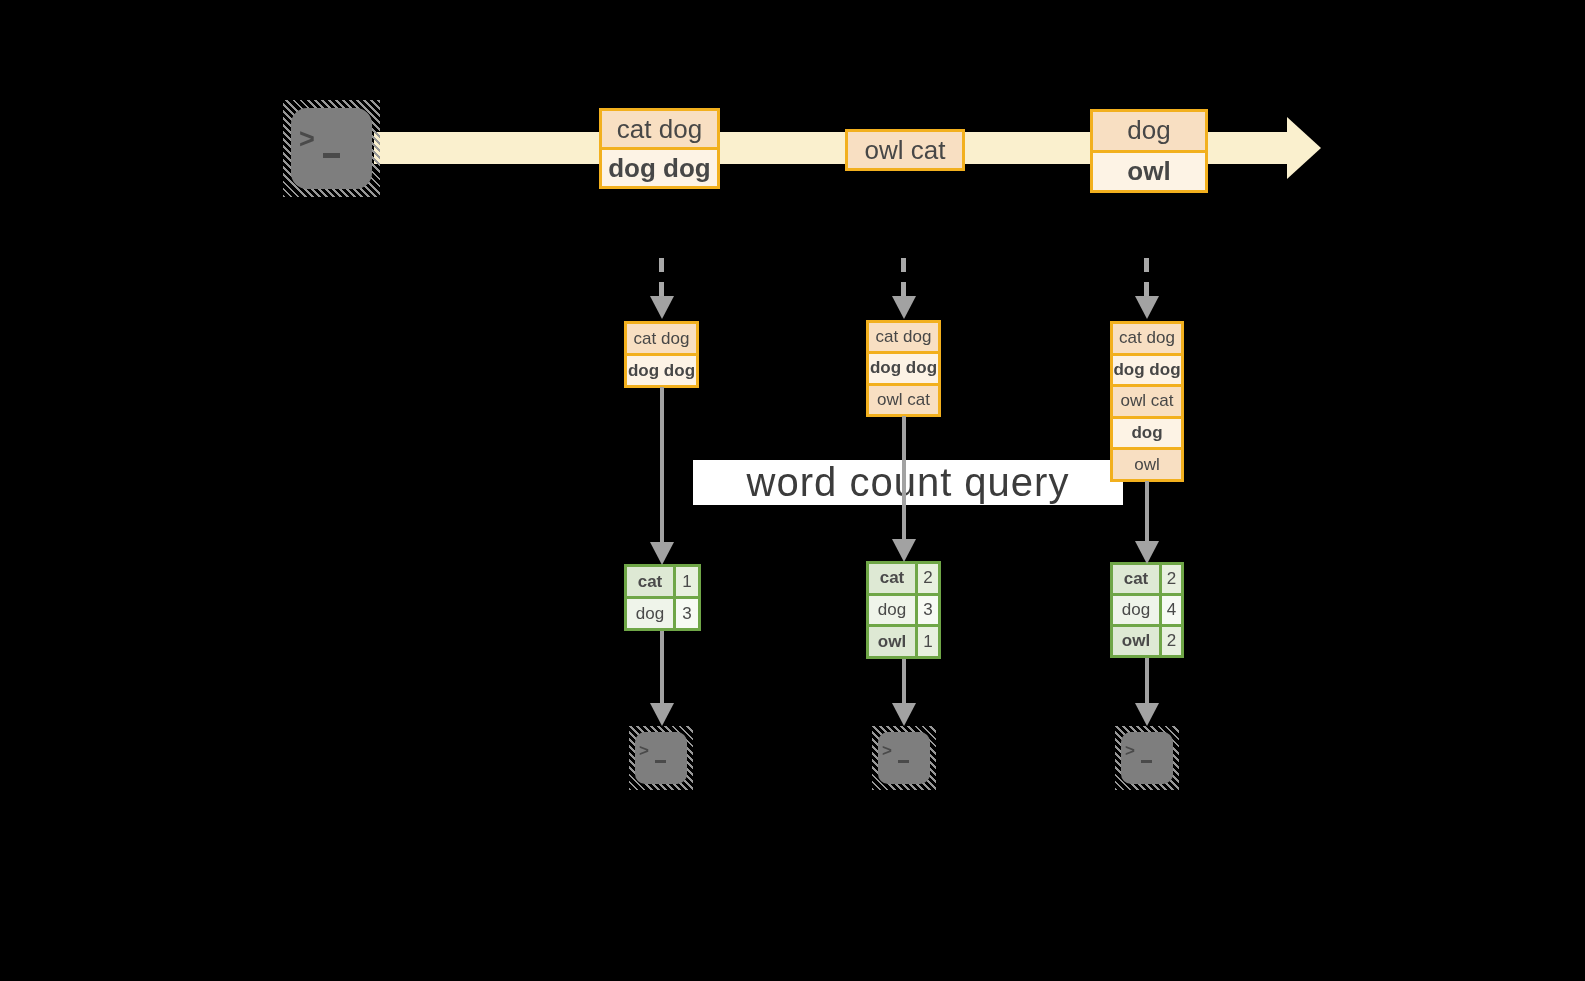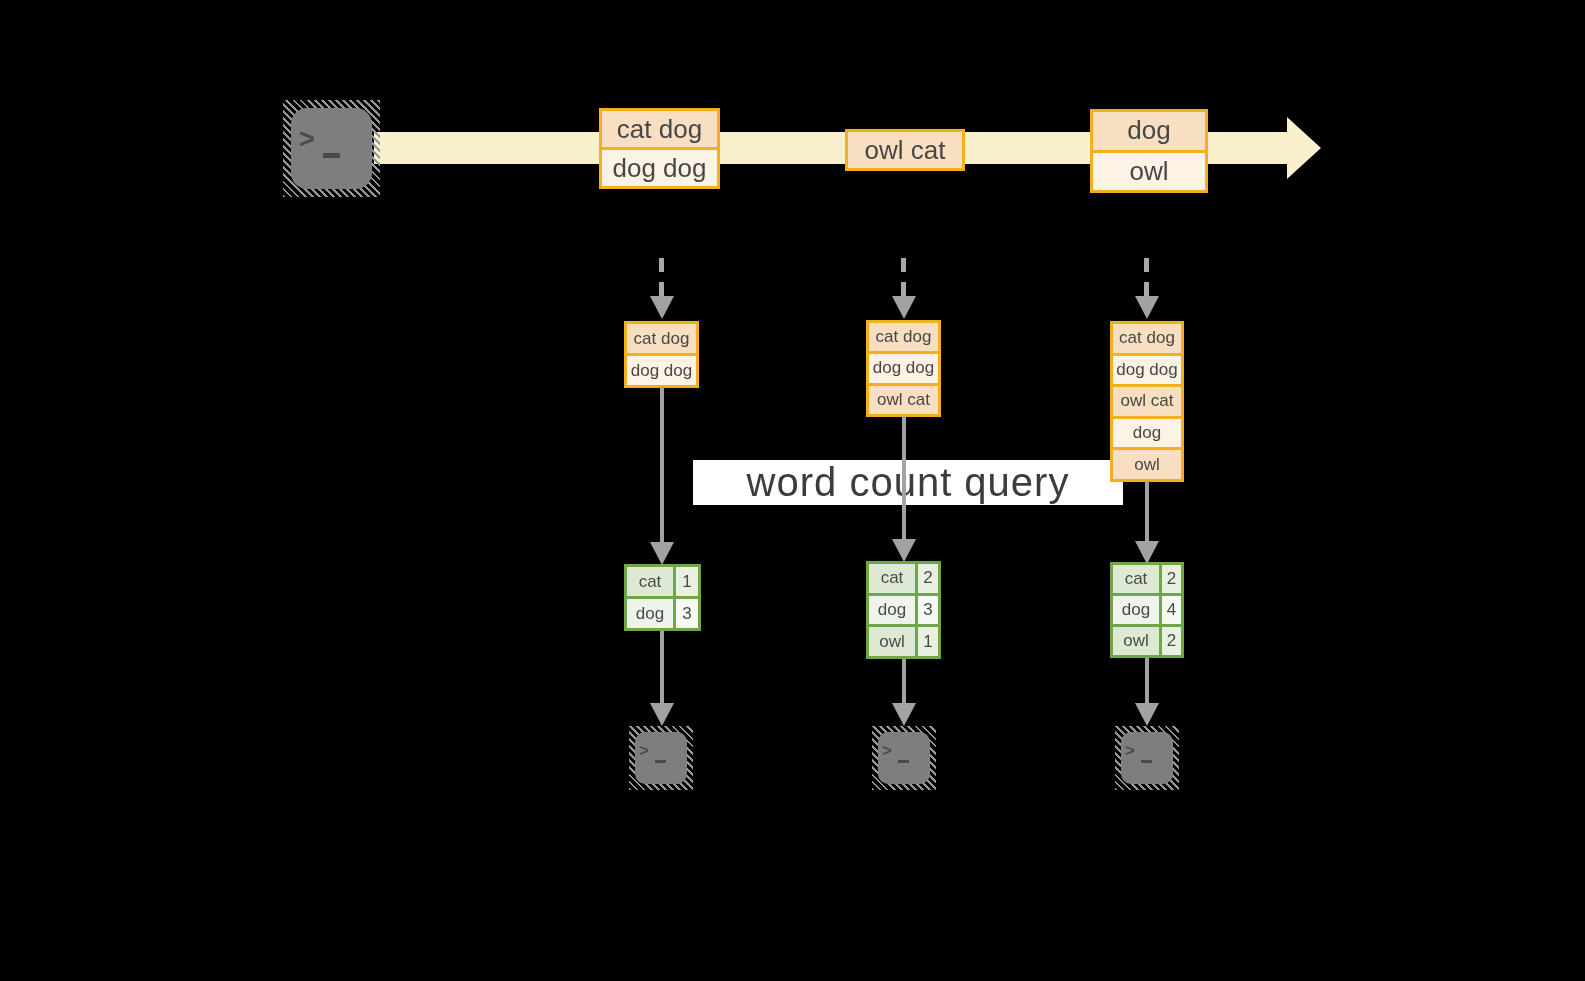--- a/index.html
+++ b/index.html
@@ -21,21 +21,21 @@
   .obox{
     border:3px solid #F2B01E;display:flex;flex-direction:column;z-index:2;
     color:#474747;
   }
   .obox .row{
     flex:1;display:flex;align-items:center;justify-content:center;
     overflow:hidden;white-space:nowrap;
   }
   .obox .row + .row{border-top:3px solid #F2B01E;}
   .row.peach{background:#F8DFC2;}
-  .row.cream{background:#FDF3E5;}
+  .row.cream{background:#FDF3E5;font-weight:bold;}
   .obox.big .row{font-size:26px;}
   .obox.small .row{font-size:17px;}
 
   
   .dash-line{
     width:5px;z-index:2;
     background:repeating-linear-gradient(to bottom,#A8A8A8 0 14px,transparent 14px 24px);
   }
   .gray-head{
     width:0;height:0;z-index:3;
@@ -56,21 +56,21 @@
     border:3px solid #6FA647;display:flex;flex-direction:column;z-index:2;
     color:#4A4A4A;
   }
   .gtable .grow{flex:1;display:flex;}
   .gtable .grow + .grow{border-top:3px solid #6FA647;}
   .gtable .word{
     width:46px;border-right:3px solid #6FA647;
     display:flex;align-items:center;justify-content:center;font-size:17px;
   }
   .gtable .num{flex:1;display:flex;align-items:center;justify-content:center;font-size:17px;}
-  .grow.r-odd .word{background:#DEE9D4;}
+  .grow.r-odd .word{background:#DEE9D4;font-weight:bold;}
   .grow.r-odd .num{background:#E8F0DF;}
   .grow.r-even .word{background:#EFF4EA;}
   .grow.r-even .num{background:#F7FAF4;}
 
   
   .term{
     z-index:2;
     background:repeating-linear-gradient(45deg,#989898 0 2px,rgba(0,0,0,0) 2px 5px);
   }
   .term-inner{position:absolute;background:#7E7E7E;}

